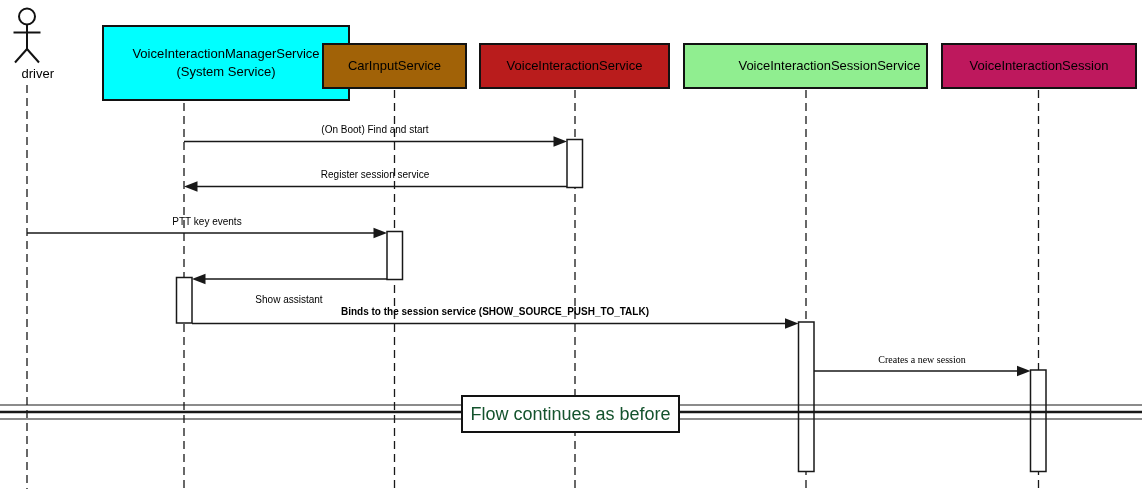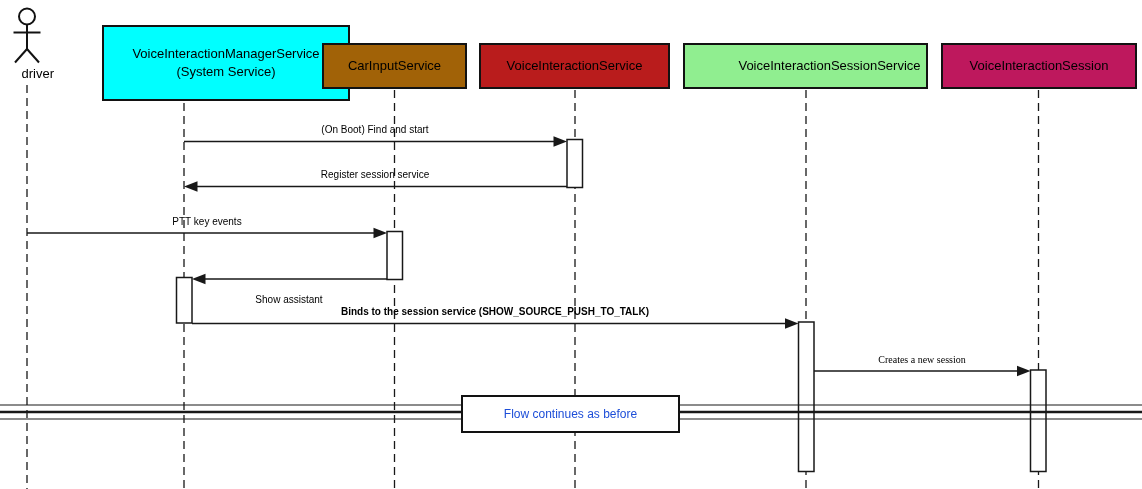--- a/index.html
+++ b/index.html
@@ -72,22 +72,22 @@
     left: 461px;
     top: 395px;
     width: 219px;
     height: 38px;
     box-sizing: border-box;
     border: 2px solid #121212;
     background: #ffffff;
     display: flex;
     align-items: center;
     justify-content: center;
-    font-size: 12px;
-    color: #1d4ed8;
+    font-size: 18px;
+    color: #14532d;
     z-index: 4;
   }
 </style>
 </head>
 <body>
 
 <div id="stage">
 
   <svg id="underlay" viewBox="0 0 1142 489" xmlns="http://www.w3.org/2000/svg">
 

